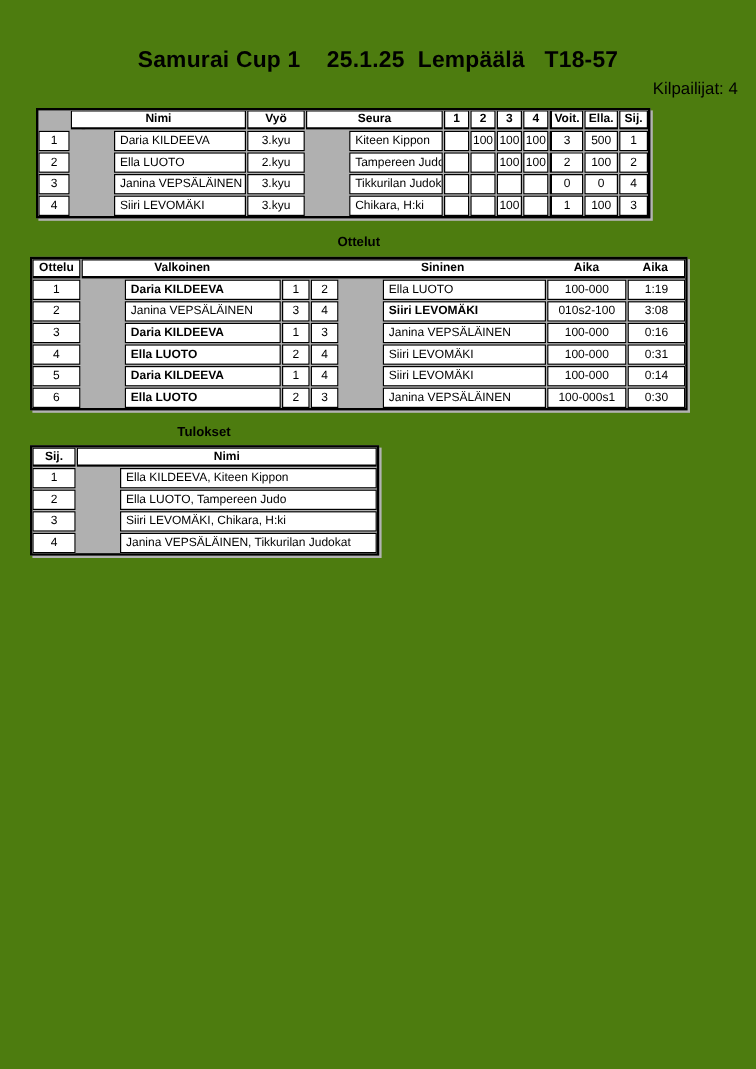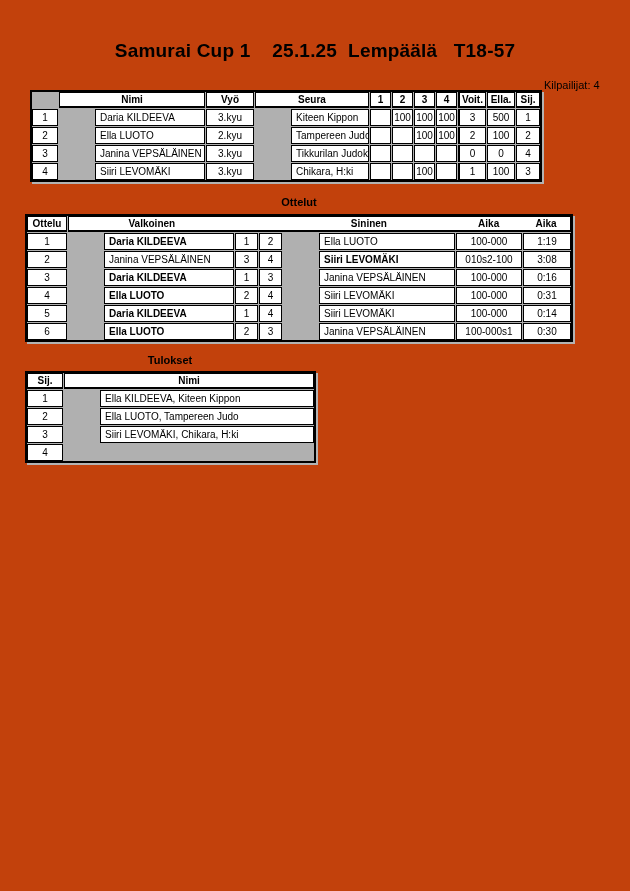--- a/index.html
+++ b/index.html
@@ -1,28 +1,28 @@
 <!DOCTYPE html>
 <html><head>
 <meta charset="utf-8">
 <style>
   html,body{margin:0;padding:0;background:#fff;}
   .page{
-    position:relative;width:630px;height:891px;background:#c2410c;overflow:hidden;
+    position:relative;width:630px;height:891px;background:#4d7c0f;overflow:hidden;
     font-family:"Liberation Sans","DejaVu Sans",sans-serif;color:#000;
   }
   .main-title{
     position:absolute;top:40px;left:0;width:630px;text-align:center;
     font-size:19px;font-weight:bold;white-space:pre;letter-spacing:0.2px;
   }
   .section-title{position:absolute;font-size:11px;font-weight:bold;text-align:center;white-space:pre;}
   .t-kilpailijat{top:66px;left:0;width:500px;}
   .t-ottelut{top:196px;left:0;width:598px;}
   .t-tulokset{top:354px;left:0;width:340px;}
-  .count-label{position:absolute;top:79px;left:544px;font-size:11px;}
+  .count-label{position:absolute;top:65px;left:544px;font-size:14px;}
 
   
   .gridtbl{
     position:absolute;display:grid;gap:1px;background:#b0b0b0;
     border:2px solid #000;box-shadow:2px 2px 0 #b3b3b3;
   }
   .cell{
     background:#fff;border:1px solid #000;display:flex;align-items:center;
     font-size:10px;overflow:hidden;white-space:nowrap;
   }
@@ -193,15 +193,16 @@
       <div class="cell c">1</div>
       <div class="cell l">Ella KILDEEVA, Kiteen Kippon</div>
 
       <div class="cell c">2</div>
       <div class="cell l">Ella LUOTO, Tampereen Judo</div>
 
       <div class="cell c">3</div>
       <div class="cell l">Siiri LEVOMÄKI, Chikara, H:ki</div>
 
       <div class="cell c">4</div>
+      <div class="cell l">Janina VEPSÄLÄINEN, Tikkurilan Judokat</div>
     </div>
 
 </div>
 
 </body></html>

